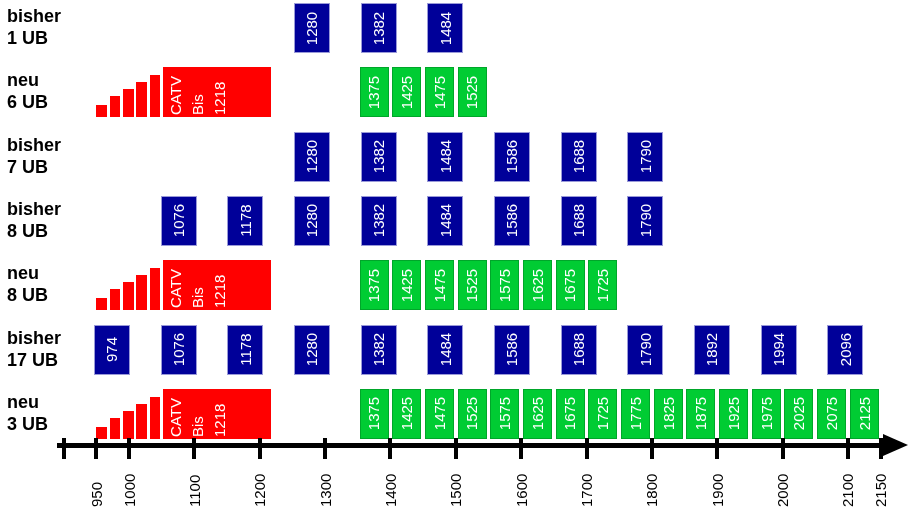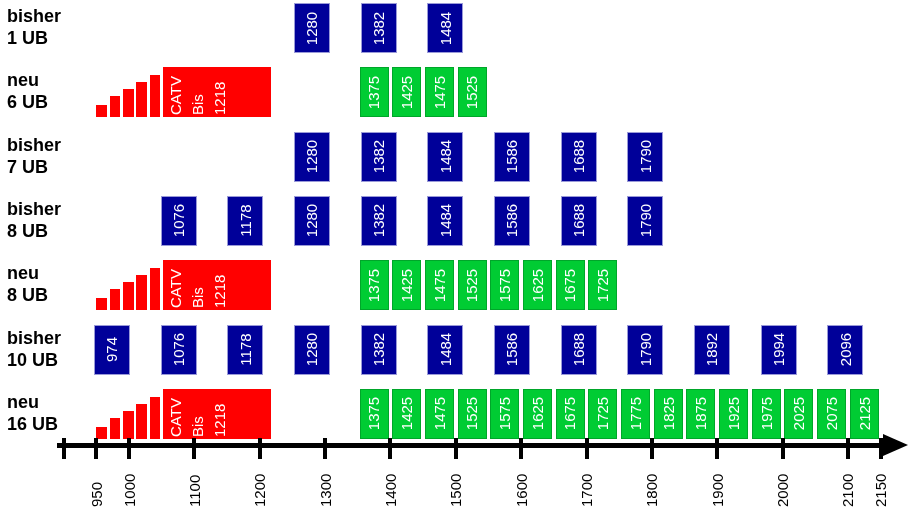--- a/index.html
+++ b/index.html
@@ -182,21 +182,21 @@
         <span class="rot">1625</span>
       </div>
       <div class="fbox neu" style="left: 555.68px; top: 260.2px; width: 29px; height: 50px;">
         <span class="rot">1675</span>
       </div>
       <div class="fbox neu" style="left: 588.36px; top: 260.2px; width: 29px; height: 50px;">
         <span class="rot">1725</span>
       </div>
       <div class="row-label" style="left: 7px; top: 326.5px;">
         <div>bisher</div>
-        <div>10 UB</div>
+        <div>17 UB</div>
       </div>
       <div class="fbox bisher" style="left: 94.0064px; top: 324.5px; width: 36px; height: 50px;">
         <span class="rot">974</span>
       </div>
       <div class="fbox bisher" style="left: 160.674px; top: 324.5px; width: 36px; height: 50px;">
         <span class="rot">1076</span>
       </div>
       <div class="fbox bisher" style="left: 227.341px; top: 324.5px; width: 36px; height: 50px;">
         <span class="rot">1178</span>
       </div>
@@ -222,21 +222,21 @@
         <span class="rot">1892</span>
       </div>
       <div class="fbox bisher" style="left: 760.678px; top: 324.5px; width: 36px; height: 50px;">
         <span class="rot">1994</span>
       </div>
       <div class="fbox bisher" style="left: 827.346px; top: 324.5px; width: 36px; height: 50px;">
         <span class="rot">2096</span>
       </div>
       <div class="row-label" style="left: 7px; top: 390.8px;">
         <div>neu</div>
-        <div>16 UB</div>
+        <div>3 UB</div>
       </div>
       <div class="catv-bar" style="left: 96.32px; width: 10.6px; top: 426.8px; height: 12px;"></div>
       <div class="catv-bar" style="left: 109.62px; width: 10.6px; top: 417.8px; height: 21px;"></div>
       <div class="catv-bar" style="left: 122.92px; width: 10.6px; top: 410.8px; height: 28px;"></div>
       <div class="catv-bar" style="left: 136.22px; width: 10.6px; top: 403.8px; height: 35px;"></div>
       <div class="catv-bar" style="left: 149.52px; width: 10.6px; top: 396.8px; height: 42px;"></div>
       <div class="catv-block" style="left: 162.987px; top: 388.8px; width: 108.498px; height: 50px;"></div>
       <div class="vtext catv-text" style="left: 166.987px; top: 436.8px;">CATV</div>
       <div class="vtext catv-text" style="left: 188.987px; top: 436.8px;">Bis</div>
       <div class="vtext catv-text" style="left: 210.987px; top: 436.8px;">1218</div>

